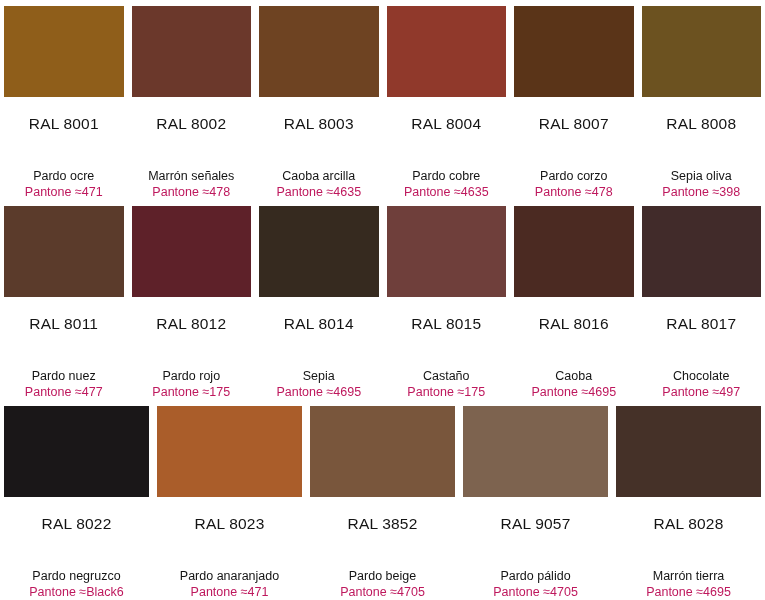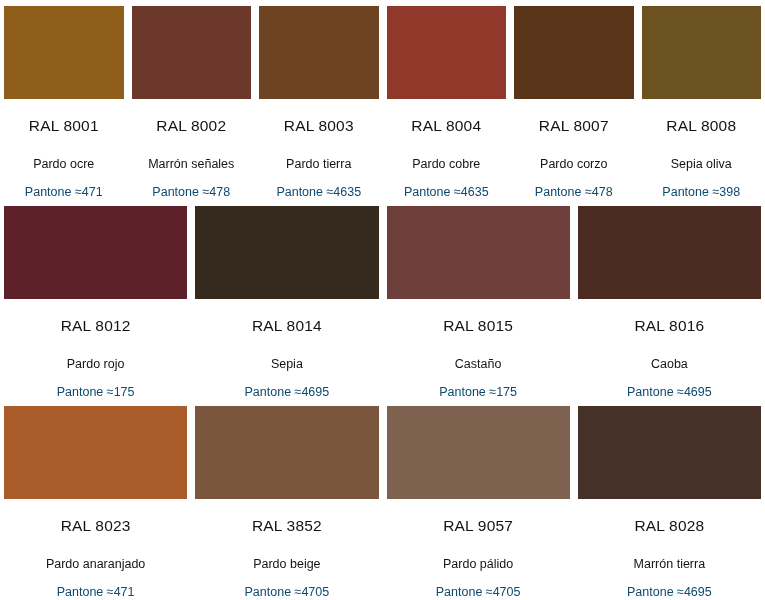--- a/index.html
+++ b/index.html
@@ -57,33 +57,33 @@
     letter-spacing: 0.2px;
     margin-top: 18px;
     text-align: center;
     white-space: nowrap;
     color: #141414;
   }
 
   .ral-name {
     font-size: 12.5px;
     line-height: 15px;
-    margin-top: 22px;
+    margin-top: 36px;
     text-align: center;
     white-space: nowrap;
     color: #141414;
   }
 
   .ral-pantone {
     font-size: 12.5px;
     line-height: 15px;
-    margin-top: 13px;
+    margin-top: 1px;
     text-align: center;
     white-space: nowrap;
-    color: #0c4a6e;
+    color: #be185d;
   }
 </style>
 </head>
 <body style="background: rgb(255, 255, 255); color: rgb(20, 20, 20);">
 
 <div id="chart">
     <div class="ral-row">
       <div class="ral-cell">
         <div class="swatch" style="background: rgb(143, 94, 26);"></div>
         <div class="ral-code">RAL 8001</div>
@@ -92,21 +92,21 @@
       </div>
       <div class="ral-cell">
         <div class="swatch" style="background: rgb(107, 56, 43);"></div>
         <div class="ral-code">RAL 8002</div>
         <div class="ral-name">Marrón señales</div>
         <div class="ral-pantone">Pantone ≈478</div>
       </div>
       <div class="ral-cell">
         <div class="swatch" style="background: rgb(110, 67, 34);"></div>
         <div class="ral-code">RAL 8003</div>
-        <div class="ral-name">Pardo tierra</div>
+        <div class="ral-name">Caoba arcilla</div>
         <div class="ral-pantone">Pantone ≈4635</div>
       </div>
       <div class="ral-cell">
         <div class="swatch" style="background: rgb(144, 57, 43);"></div>
         <div class="ral-code">RAL 8004</div>
         <div class="ral-name">Pardo cobre</div>
         <div class="ral-pantone">Pantone ≈4635</div>
       </div>
       <div class="ral-cell">
         <div class="swatch" style="background: rgb(90, 52, 24);"></div>
@@ -115,20 +115,26 @@
         <div class="ral-pantone">Pantone ≈478</div>
       </div>
       <div class="ral-cell">
         <div class="swatch" style="background: rgb(108, 82, 32);"></div>
         <div class="ral-code">RAL 8008</div>
         <div class="ral-name">Sepia oliva</div>
         <div class="ral-pantone">Pantone ≈398</div>
       </div>
     </div>
     <div class="ral-row">
+      <div class="ral-cell">
+        <div class="swatch" style="background: rgb(91, 59, 43);"></div>
+        <div class="ral-code">RAL 8011</div>
+        <div class="ral-name">Pardo nuez</div>
+        <div class="ral-pantone">Pantone ≈477</div>
+      </div>
       <div class="ral-cell">
         <div class="swatch" style="background: rgb(94, 33, 41);"></div>
         <div class="ral-code">RAL 8012</div>
         <div class="ral-name">Pardo rojo</div>
         <div class="ral-pantone">Pantone ≈175</div>
       </div>
       <div class="ral-cell">
         <div class="swatch" style="background: rgb(54, 42, 31);"></div>
         <div class="ral-code">RAL 8014</div>
         <div class="ral-name">Sepia</div>
@@ -139,22 +145,34 @@
         <div class="ral-code">RAL 8015</div>
         <div class="ral-name">Castaño</div>
         <div class="ral-pantone">Pantone ≈175</div>
       </div>
       <div class="ral-cell">
         <div class="swatch" style="background: rgb(75, 42, 34);"></div>
         <div class="ral-code">RAL 8016</div>
         <div class="ral-name">Caoba</div>
         <div class="ral-pantone">Pantone ≈4695</div>
       </div>
+      <div class="ral-cell">
+        <div class="swatch" style="background: rgb(65, 43, 42);"></div>
+        <div class="ral-code">RAL 8017</div>
+        <div class="ral-name">Chocolate</div>
+        <div class="ral-pantone">Pantone ≈497</div>
+      </div>
     </div>
     <div class="ral-row row-last">
+      <div class="ral-cell">
+        <div class="swatch" style="background: rgb(26, 23, 24);"></div>
+        <div class="ral-code">RAL 8022</div>
+        <div class="ral-name">Pardo negruzco</div>
+        <div class="ral-pantone">Pantone ≈Black6</div>
+      </div>
       <div class="ral-cell">
         <div class="swatch" style="background: rgb(170, 93, 42);"></div>
         <div class="ral-code">RAL 8023</div>
         <div class="ral-name">Pardo anaranjado</div>
         <div class="ral-pantone">Pantone ≈471</div>
       </div>
       <div class="ral-cell">
         <div class="swatch" style="background: rgb(121, 86, 60);"></div>
         <div class="ral-code">RAL 3852</div>
         <div class="ral-name">Pardo beige</div>

